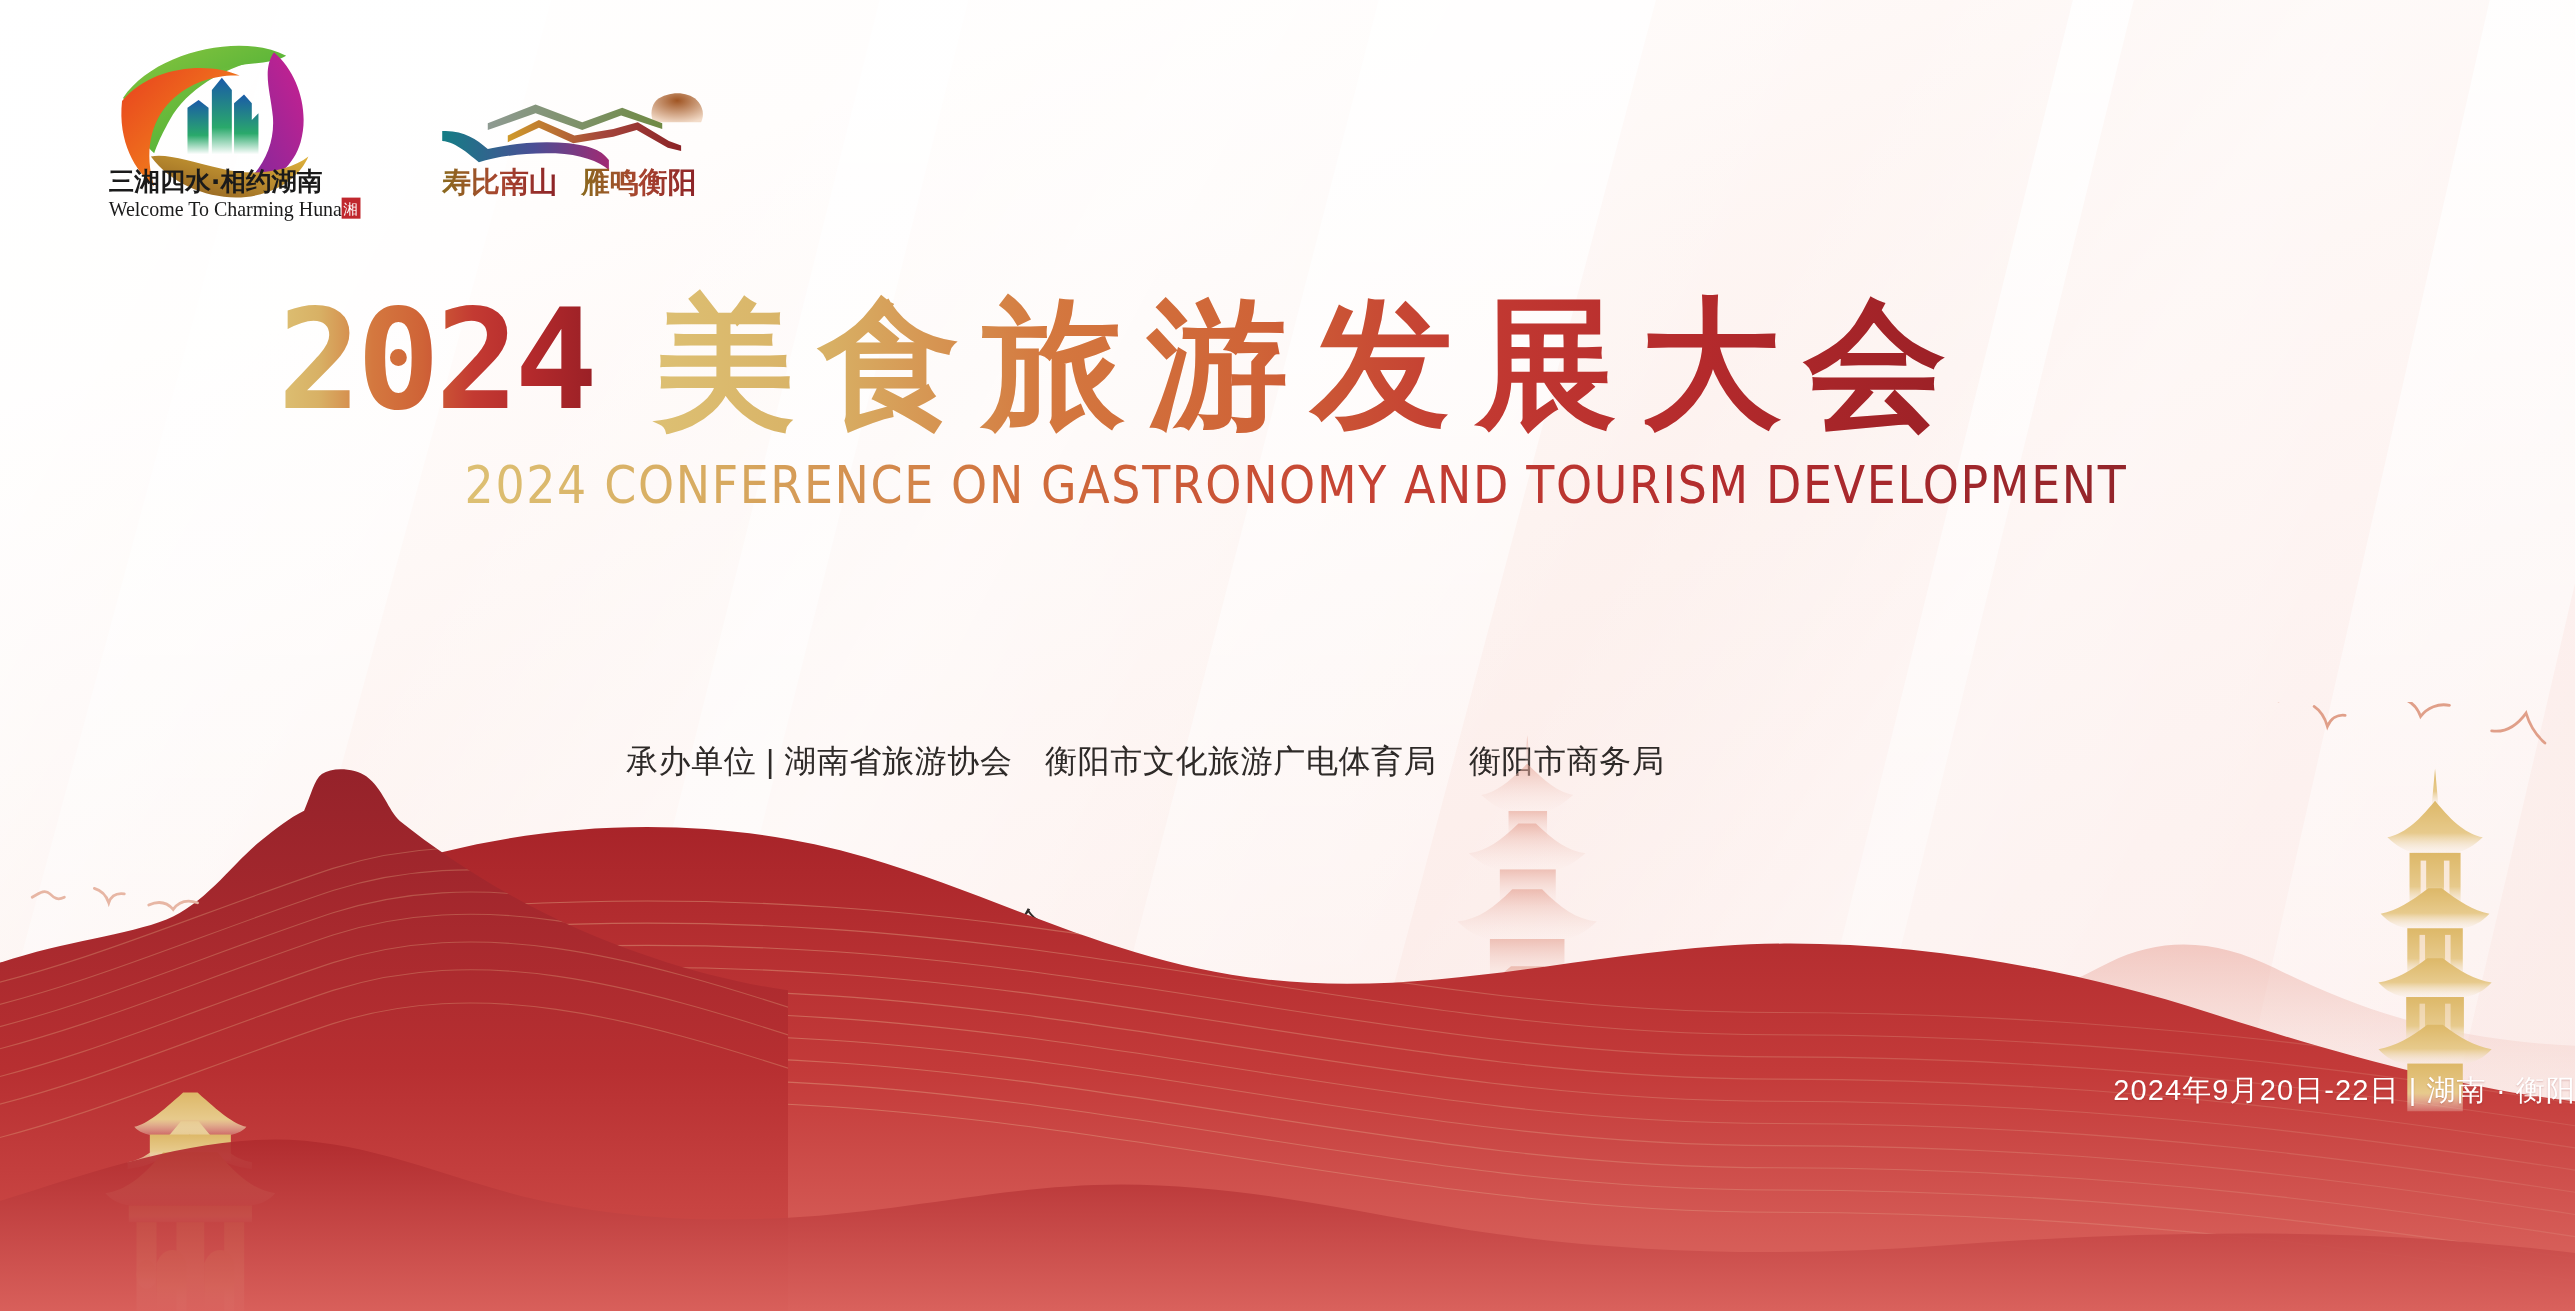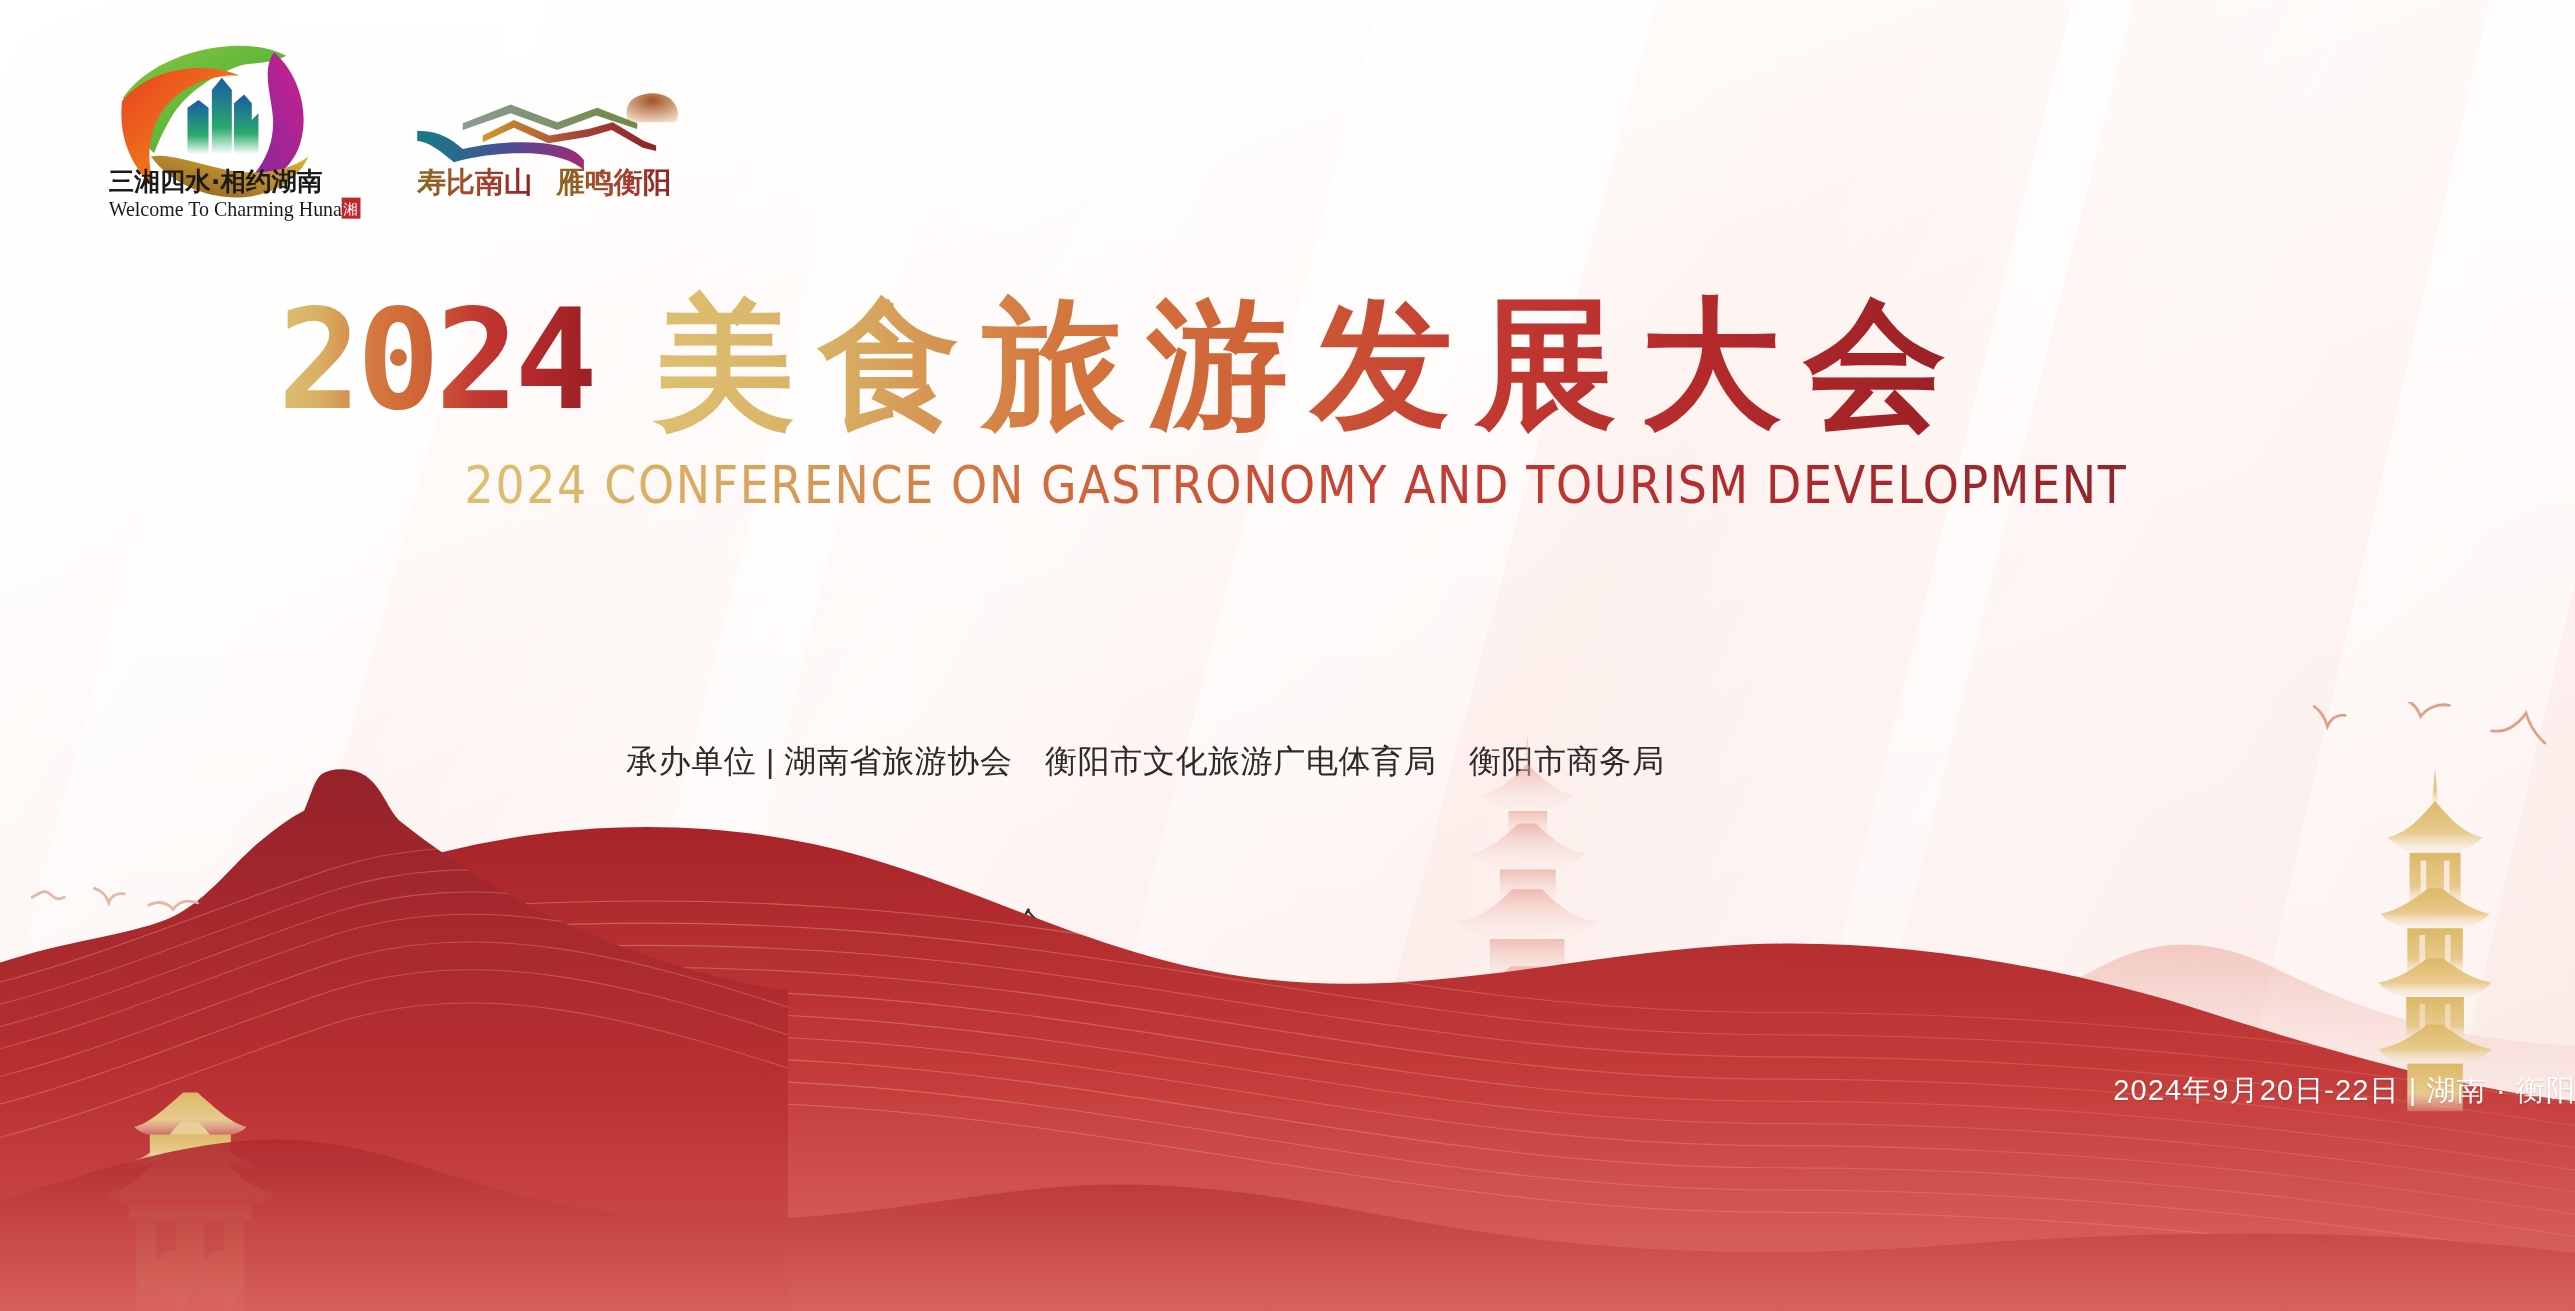--- a/index.html
+++ b/index.html
@@ -12,21 +12,21 @@
     overflow:hidden;
     background:
       linear-gradient(118deg, rgba(255,255,255,0.85) 0%, rgba(255,255,255,0.0) 22%, rgba(255,255,255,0.55) 38%, rgba(255,255,255,0.0) 58%, rgba(255,255,255,0.45) 72%, rgba(255,255,255,0.0) 100%),
       linear-gradient(160deg, #ffffff 0%, #fffdfc 18%, #fdf2ef 48%, #fcece9 72%, #fbe9e6 100%);
   }
 
   
   .rays{position:absolute;inset:0;pointer-events:none;}
 
   
-  .logo-row{position:absolute;left:103px;top:39px;display:flex;align-items:flex-start;gap:41px;}
+  .logo-row{position:absolute;left:103px;top:39px;display:flex;align-items:flex-start;gap:66px;}
   .logo-hunan{width:261px;}
   .logo-hengyang{width:300px;margin-top:32px;text-align:right;}
 
   
   .title-wrap{
     position:absolute;left:16px;right:0;top:280px;text-align:center;
   }
   .title-svg{display:block;margin:0 auto;}
   .subtitle-svg{display:block;margin:12.2px auto 0;}
 

